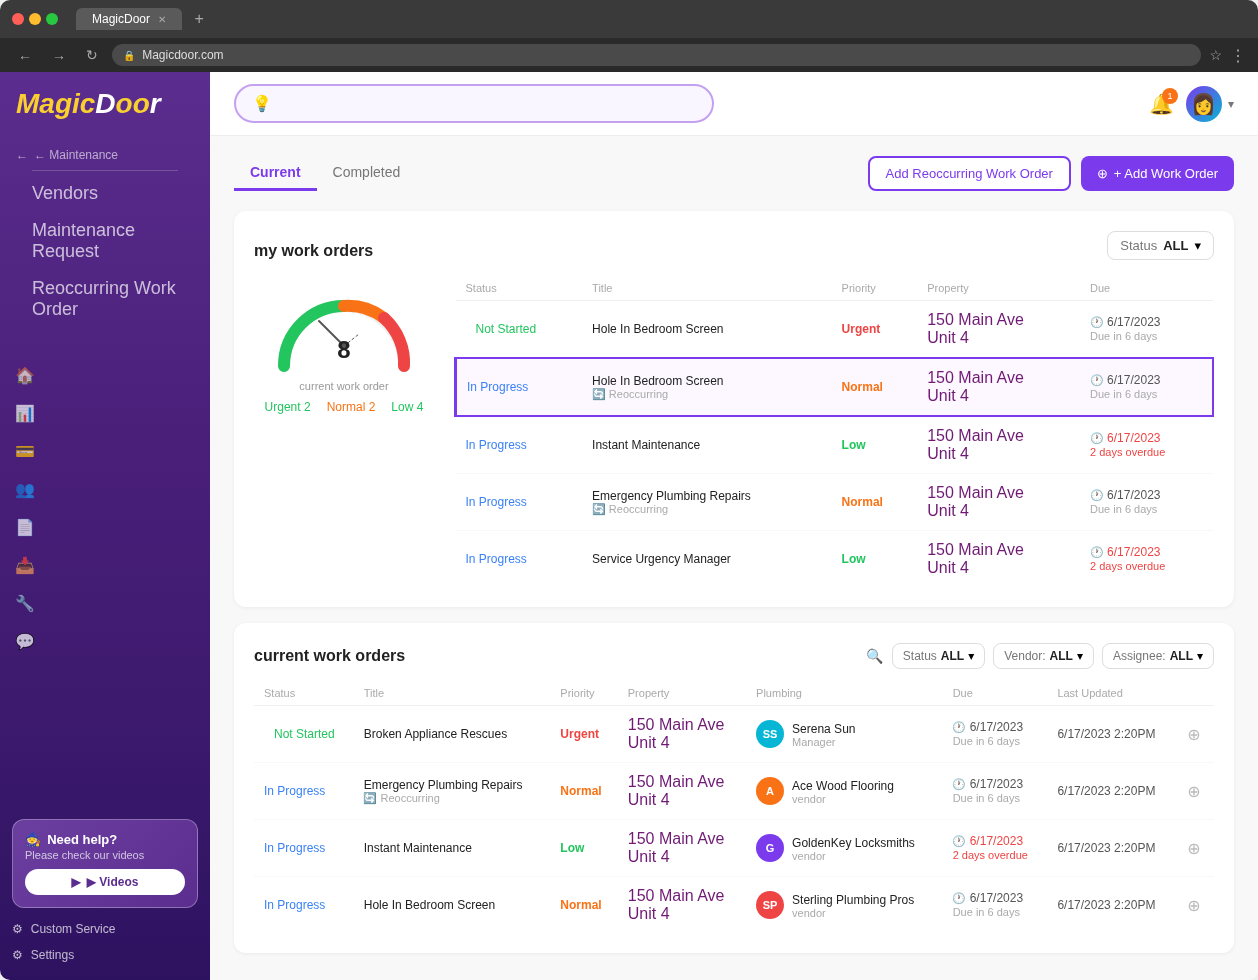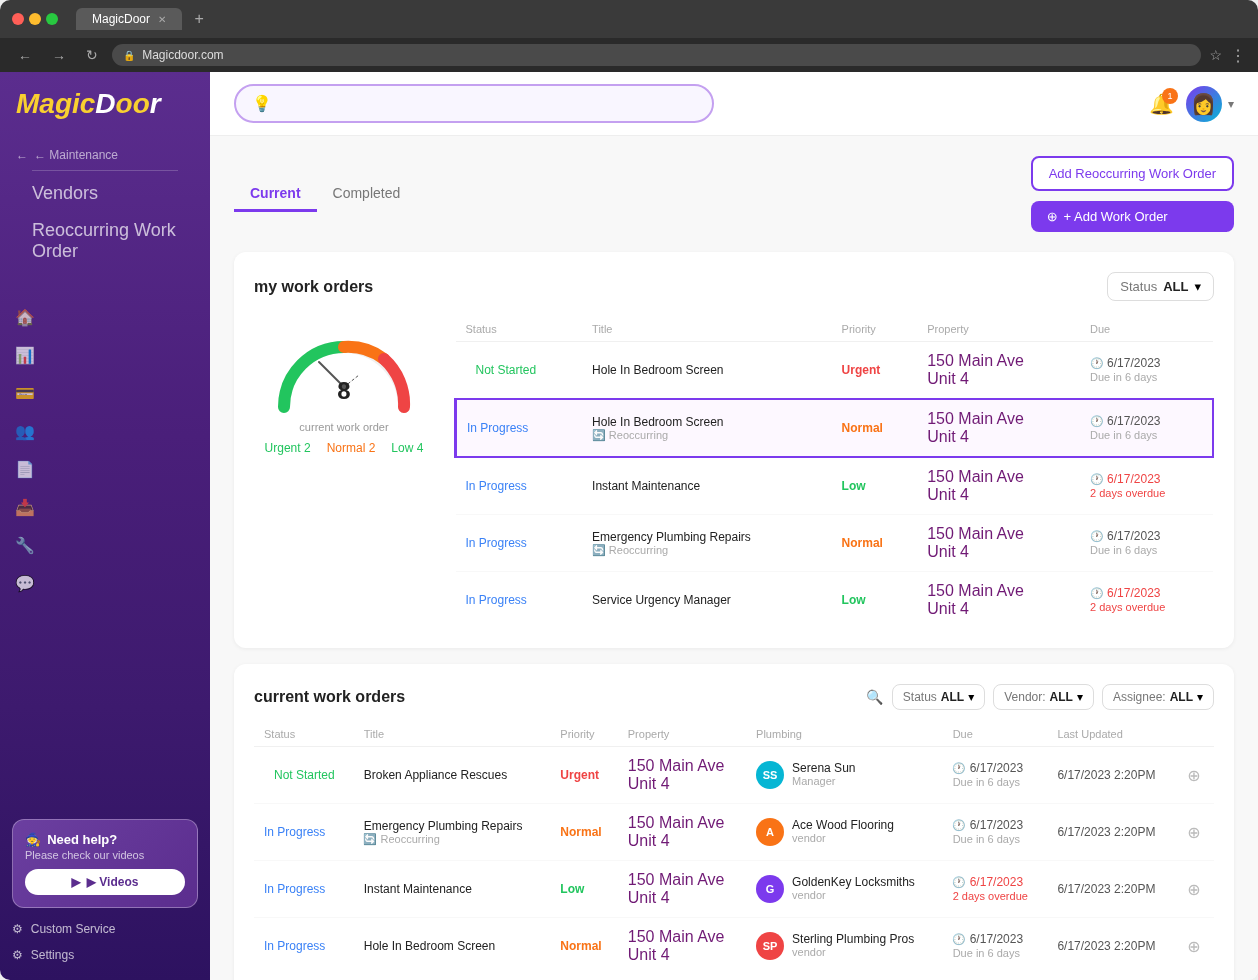--- a/index.html
+++ b/index.html
@@ -61,27 +61,27 @@
     .avatar { width: 36px; height: 36px; border-radius: 50%; background: linear-gradient(135deg, #7c3aed, #06b6d4); display: flex; align-items: center; justify-content: center; color: #fff; font-size: 14px; font-weight: bold; overflow: hidden; }
     .chevron-down { font-size: 12px; color: #777; }
 
     
     .content { flex: 1; padding: 20px 24px; overflow-y: auto; }
 
     
     .tabs-row { display: flex; align-items: center; gap: 0; margin-bottom: 20px; }
     .tab-btn { padding: 8px 16px; font-size: 14px; cursor: pointer; border: none; background: none; color: #777; border-bottom: 3px solid transparent; }
     .tab-btn.active { color: #7c3aed; border-bottom: 3px solid #7c3aed; font-weight: 600; }
-    .tabs-actions { margin-left: auto; display: flex; gap: 10px; flex-direction: column; }
+    .tabs-actions { margin-left: auto; display: flex; gap: 10px; }
     .btn-outline-purple { border: 2px solid #7c3aed; color: #7c3aed; background: #fff; border-radius: 8px; padding: 8px 16px; font-size: 13px; cursor: pointer; font-weight: 500; }
     .btn-filled-purple { border: none; color: #fff; background: #7c3aed; border-radius: 8px; padding: 8px 16px; font-size: 13px; cursor: pointer; font-weight: 500; display: flex; align-items: center; gap: 6px; }
 
     
     .section-card { background: #fff; border-radius: 12px; padding: 20px; margin-bottom: 16px; box-shadow: 0 1px 4px rgba(0,0,0,0.06); }
-    .section-header { display: flex; align-items: center; justify-content: space-between; margin-bottom: 16px; }
+    .section-header { display: flex; align-items: flex-end; justify-content: space-between; margin-bottom: 16px; }
     .section-title { font-size: 16px; font-weight: 600; color: #222; }
     .status-select { display: flex; align-items: center; gap: 6px; border: 1px solid #ddd; border-radius: 8px; padding: 6px 12px; font-size: 13px; cursor: pointer; background: #fff; }
     .status-select-label { color: #777; }
     .status-select-val { font-weight: 600; color: #222; }
 
     
     .work-orders-body { display: flex; gap: 20px; align-items: flex-start; }
     .gauge-area { flex-shrink: 0; width: 180px; display: flex; flex-direction: column; align-items: center; }
     .gauge-labels { display: flex; gap: 16px; margin-top: 8px; font-size: 12px; }
     .lbl-urgent { color: #22c55e; font-weight: 500; }
@@ -116,21 +116,21 @@
     .filter-select { display: flex; align-items: center; gap: 4px; border: 1px solid #ddd; border-radius: 8px; padding: 5px 10px; font-size: 12px; cursor: pointer; background: #fff; }
     .filter-label { color: #777; }
     .filter-val { font-weight: 600; color: #222; }
     .search-icon-sm { color: #777; font-size: 14px; cursor: pointer; }
 
     
     .cwo-table { width: 100%; border-collapse: collapse; }
     .cwo-table th { text-align: left; color: #aaa; font-size: 11px; font-weight: 500; padding: 6px 10px; border-bottom: 1px solid #f0f0f0; }
     .cwo-table td { padding: 10px 10px; border-bottom: 1px solid #f8f8f8; font-size: 12px; color: #333; vertical-align: middle; }
     .cwo-table tr:last-child td { border-bottom: none; }
-    .assignee-cell { display: flex; align-items: flex-start; gap: 8px; }
+    .assignee-cell { display: flex; align-items: flex-end; gap: 8px; }
     .assignee-avatar { width: 28px; height: 28px; border-radius: 50%; display: flex; align-items: center; justify-content: center; color: #fff; font-size: 11px; font-weight: bold; flex-shrink: 0; }
     .assignee-name { font-weight: 500; color: #222; font-size: 12px; }
     .assignee-role { color: #aaa; font-size: 11px; }
     .action-icon { color: #bbb; font-size: 16px; cursor: pointer; }
 
     
     .gauge-svg { width: 160px; height: 100px; }
     .gauge-number { font-size: 24px; font-weight: bold; fill: #222; }
 
     .highlighted-row td:first-child { border-left: 3px solid #7c3aed; }
@@ -176,20 +176,23 @@
       <div class="nav-section">
         <div class="nav-back">
           <span>←</span>
           <span style="font-size:12px;">← Maintenance</span>
         </div>
         <hr class="sidebar-divider">
         <div class="nav-sub-item">
           <span>Vendors</span>
         </div>
         <div class="nav-sub-item">
+          <span>Maintenance Request</span>
+        </div>
+        <div class="nav-sub-item">
           <span>Reoccurring Work Order</span>
         </div>
       </div>
 
       <div style="margin-top: 20px;">
         <div class="nav-item">
           <span class="icon">🏠</span>
         </div>
         <div class="nav-item">
           <span class="icon">📊</span>

